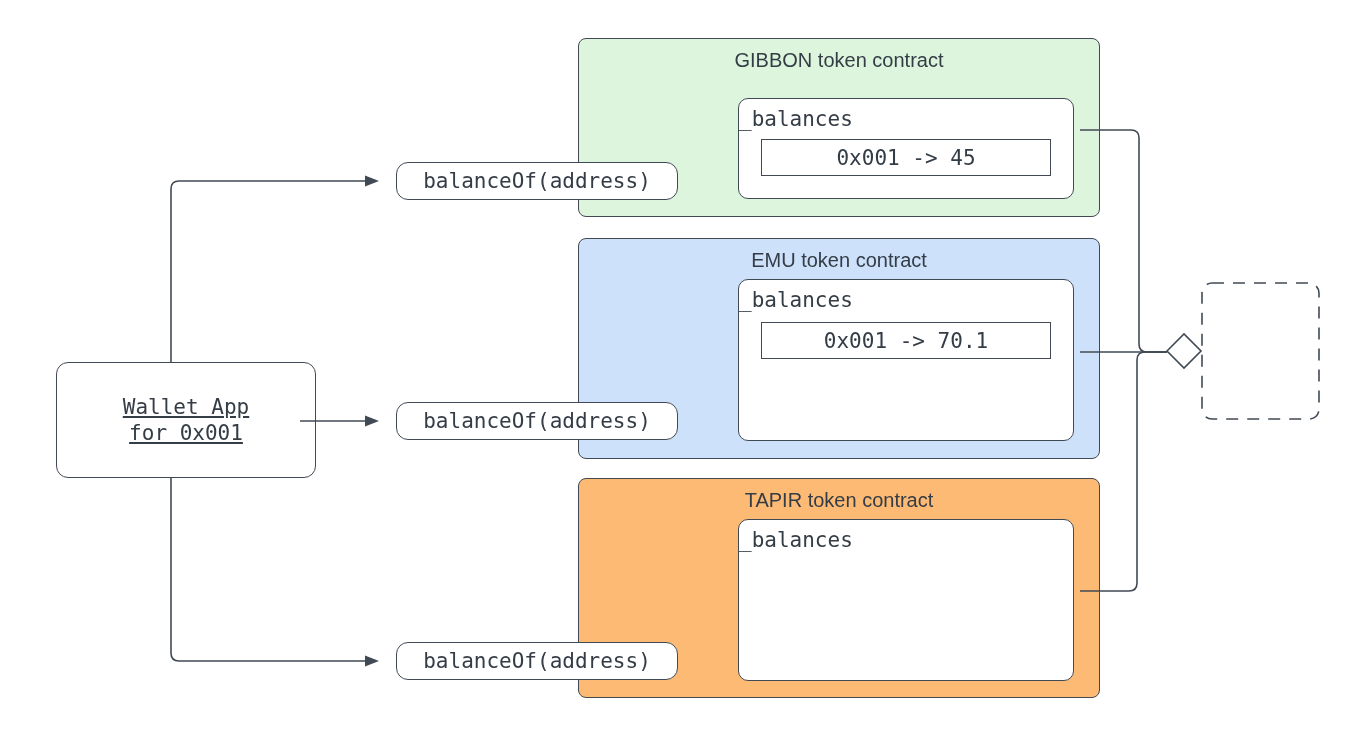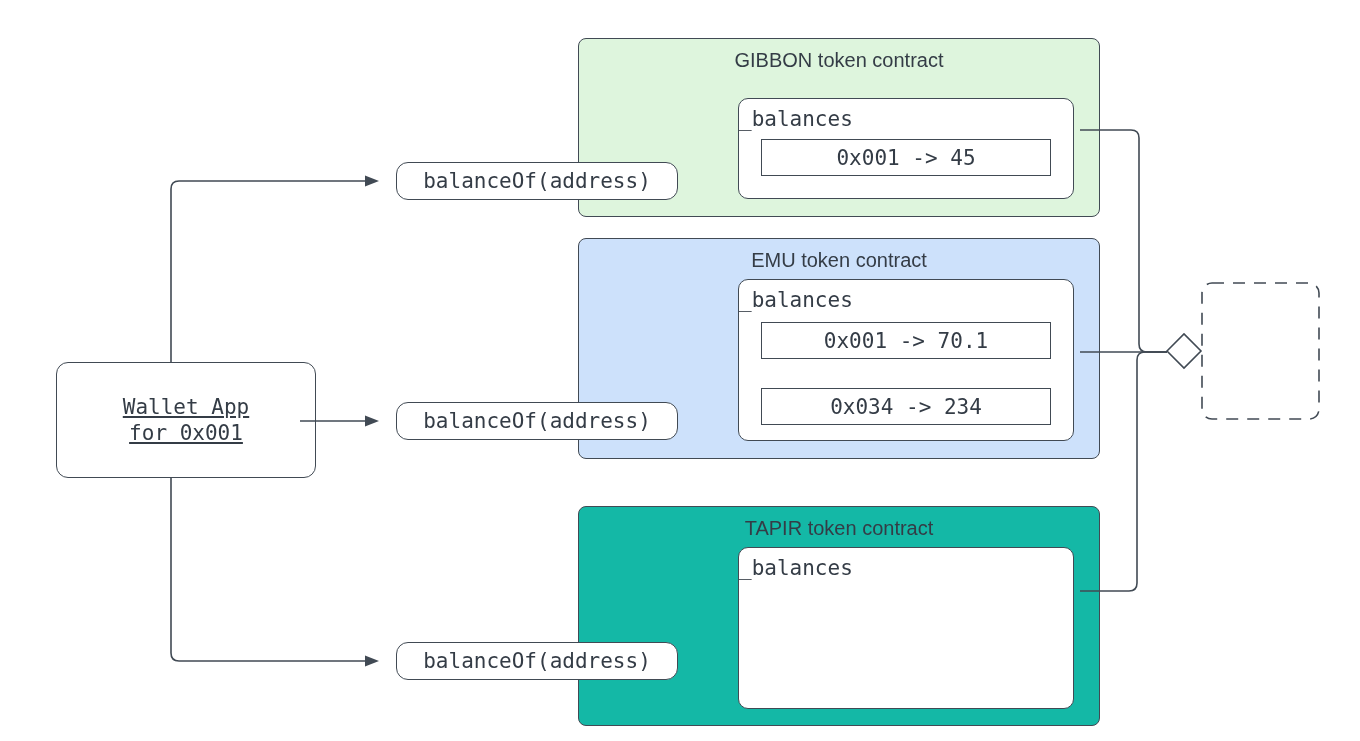--- a/index.html
+++ b/index.html
@@ -155,25 +155,24 @@
       <div class="balances-label mono">_balances</div>
       <div class="entry entry-1g center-flex mono">0x001 -&gt; 45</div>
     </div>
   </div>
 
   <div id="contract-emu" class="contract" style="background: rgb(205, 225, 251);">
     <div class="contract-title">EMU token contract</div>
     <div class="balances-box balances-tall">
       <div class="balances-label mono">_balances</div>
       <div class="entry entry-1 center-flex mono">0x001 -&gt; 70.1</div>
-      <div class="entry entry-2 center-flex mono">0x034 -&gt; 234</div>
     </div>
   </div>
 
-  <div id="contract-tapir" class="contract" style="background: #14b8a6; margin-top: 28px;">
+  <div id="contract-tapir" class="contract" style="background: #fdba74;">
     <div class="contract-title">TAPIR token contract</div>
     <div class="balances-box balances-tall">
       <div class="balances-label mono">_balances</div>
     </div>
   </div>
 
   <div id="erc20-label" class="center-flex mono">
     <span>ERC-20</span>
   </div>
 

